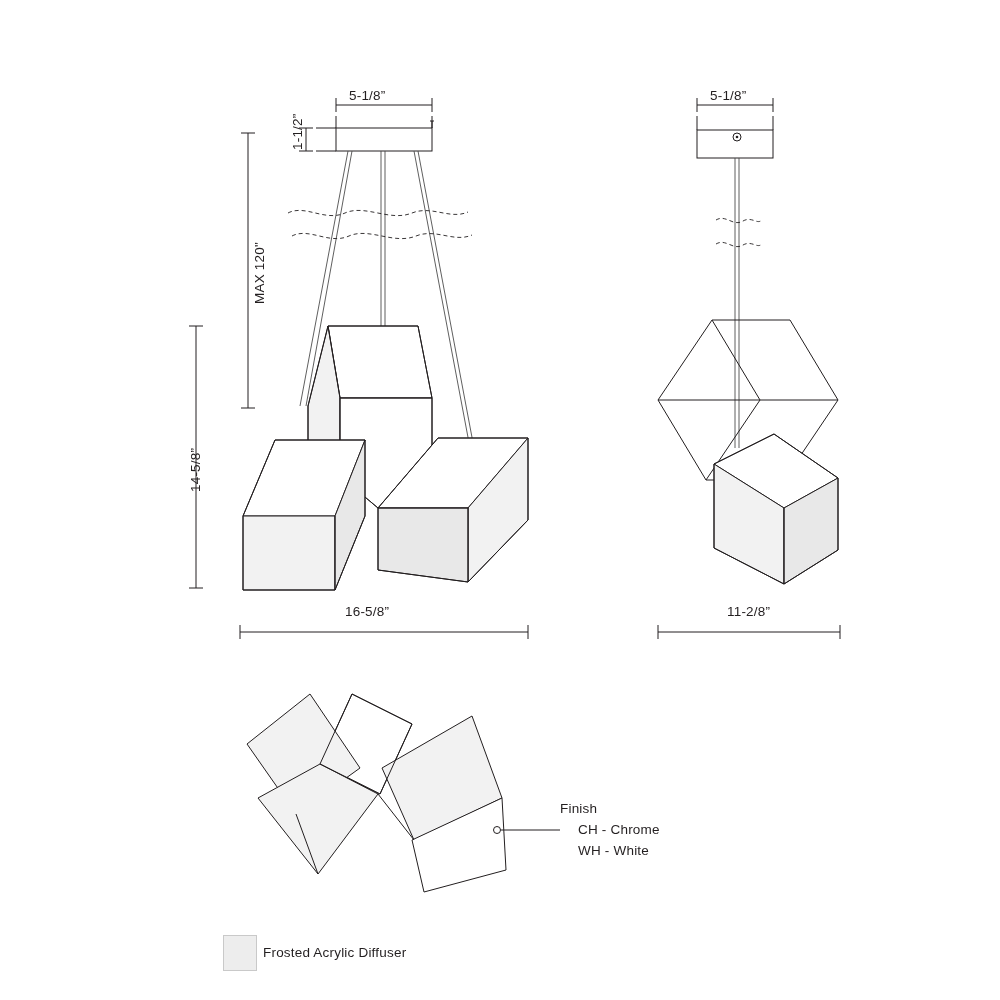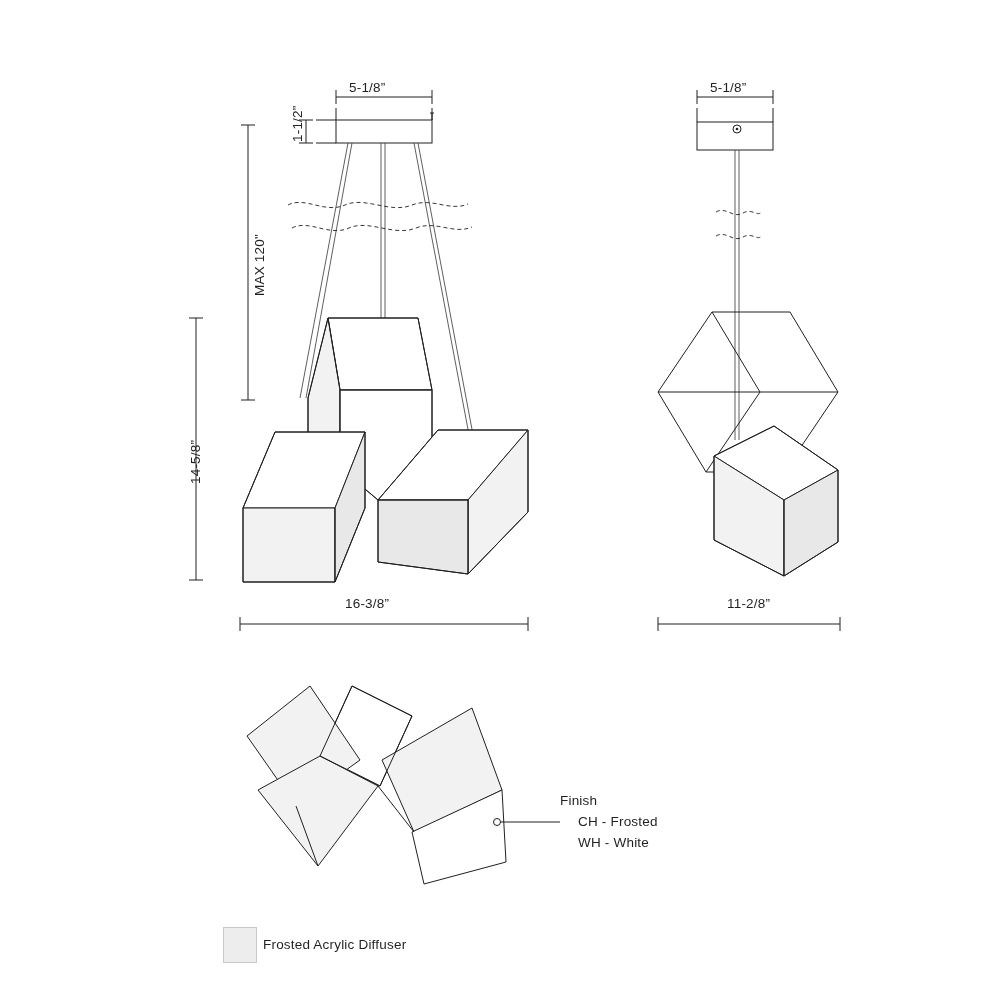--- a/index.html
+++ b/index.html
@@ -11,20 +11,21 @@
     width: 1000px;
     height: 1000px;
     font-family: "Liberation Sans", sans-serif;
     color: #231f20;
     overflow: hidden;
   }
   #sheet {
     position: relative;
     width: 1000px;
     height: 806px;
+    margin-top: 8px;
   }
   .lbl {
     position: absolute;
     font-size: 13.5px;
     color: #231f20;
     white-space: nowrap;
     letter-spacing: 0.2px;
   }
   .lbl.vert {
     transform: rotate(-90deg);
@@ -199,29 +200,29 @@
   </svg>
 
   <div class="lbl" style="left:349px; top:80px;">5-1/8”</div>
 
   <div class="lbl vert" style="left:290px; top:142px;">1-1/2”</div>
 
   <div class="lbl vert" style="left:252px; top:296px;">MAX 120"</div>
 
   <div class="lbl vert" style="left:188px; top:484px;">14-5/8”</div>
 
-  <div class="lbl" style="left:345px; top:596px;">16-3/8”</div>
+  <div class="lbl" style="left:345px; top:596px;">16-5/8”</div>
 
   <div class="lbl" style="left:710px; top:80px;">5-1/8”</div>
 
   <div class="lbl" style="left:727px; top:596px;">11-2/8”</div>
 
   <div class="lbl" style="left:560px; top:793px;">Finish</div>
 
-  <div class="lbl" style="left:578px; top:814px;">CH - Frosted</div>
+  <div class="lbl" style="left:578px; top:814px;">CH - Chrome</div>
 
   <div class="lbl" style="left:578px; top:835px;">WH - White</div>
 
   <div class="legend-swatch" style="left:223px; top:927px; width:32px; height:34px;"></div>
 
   <div class="lbl" style="left:263px; top:937px;">Frosted Acrylic Diffuser</div>
 
 </div>
 
 </body></html>

